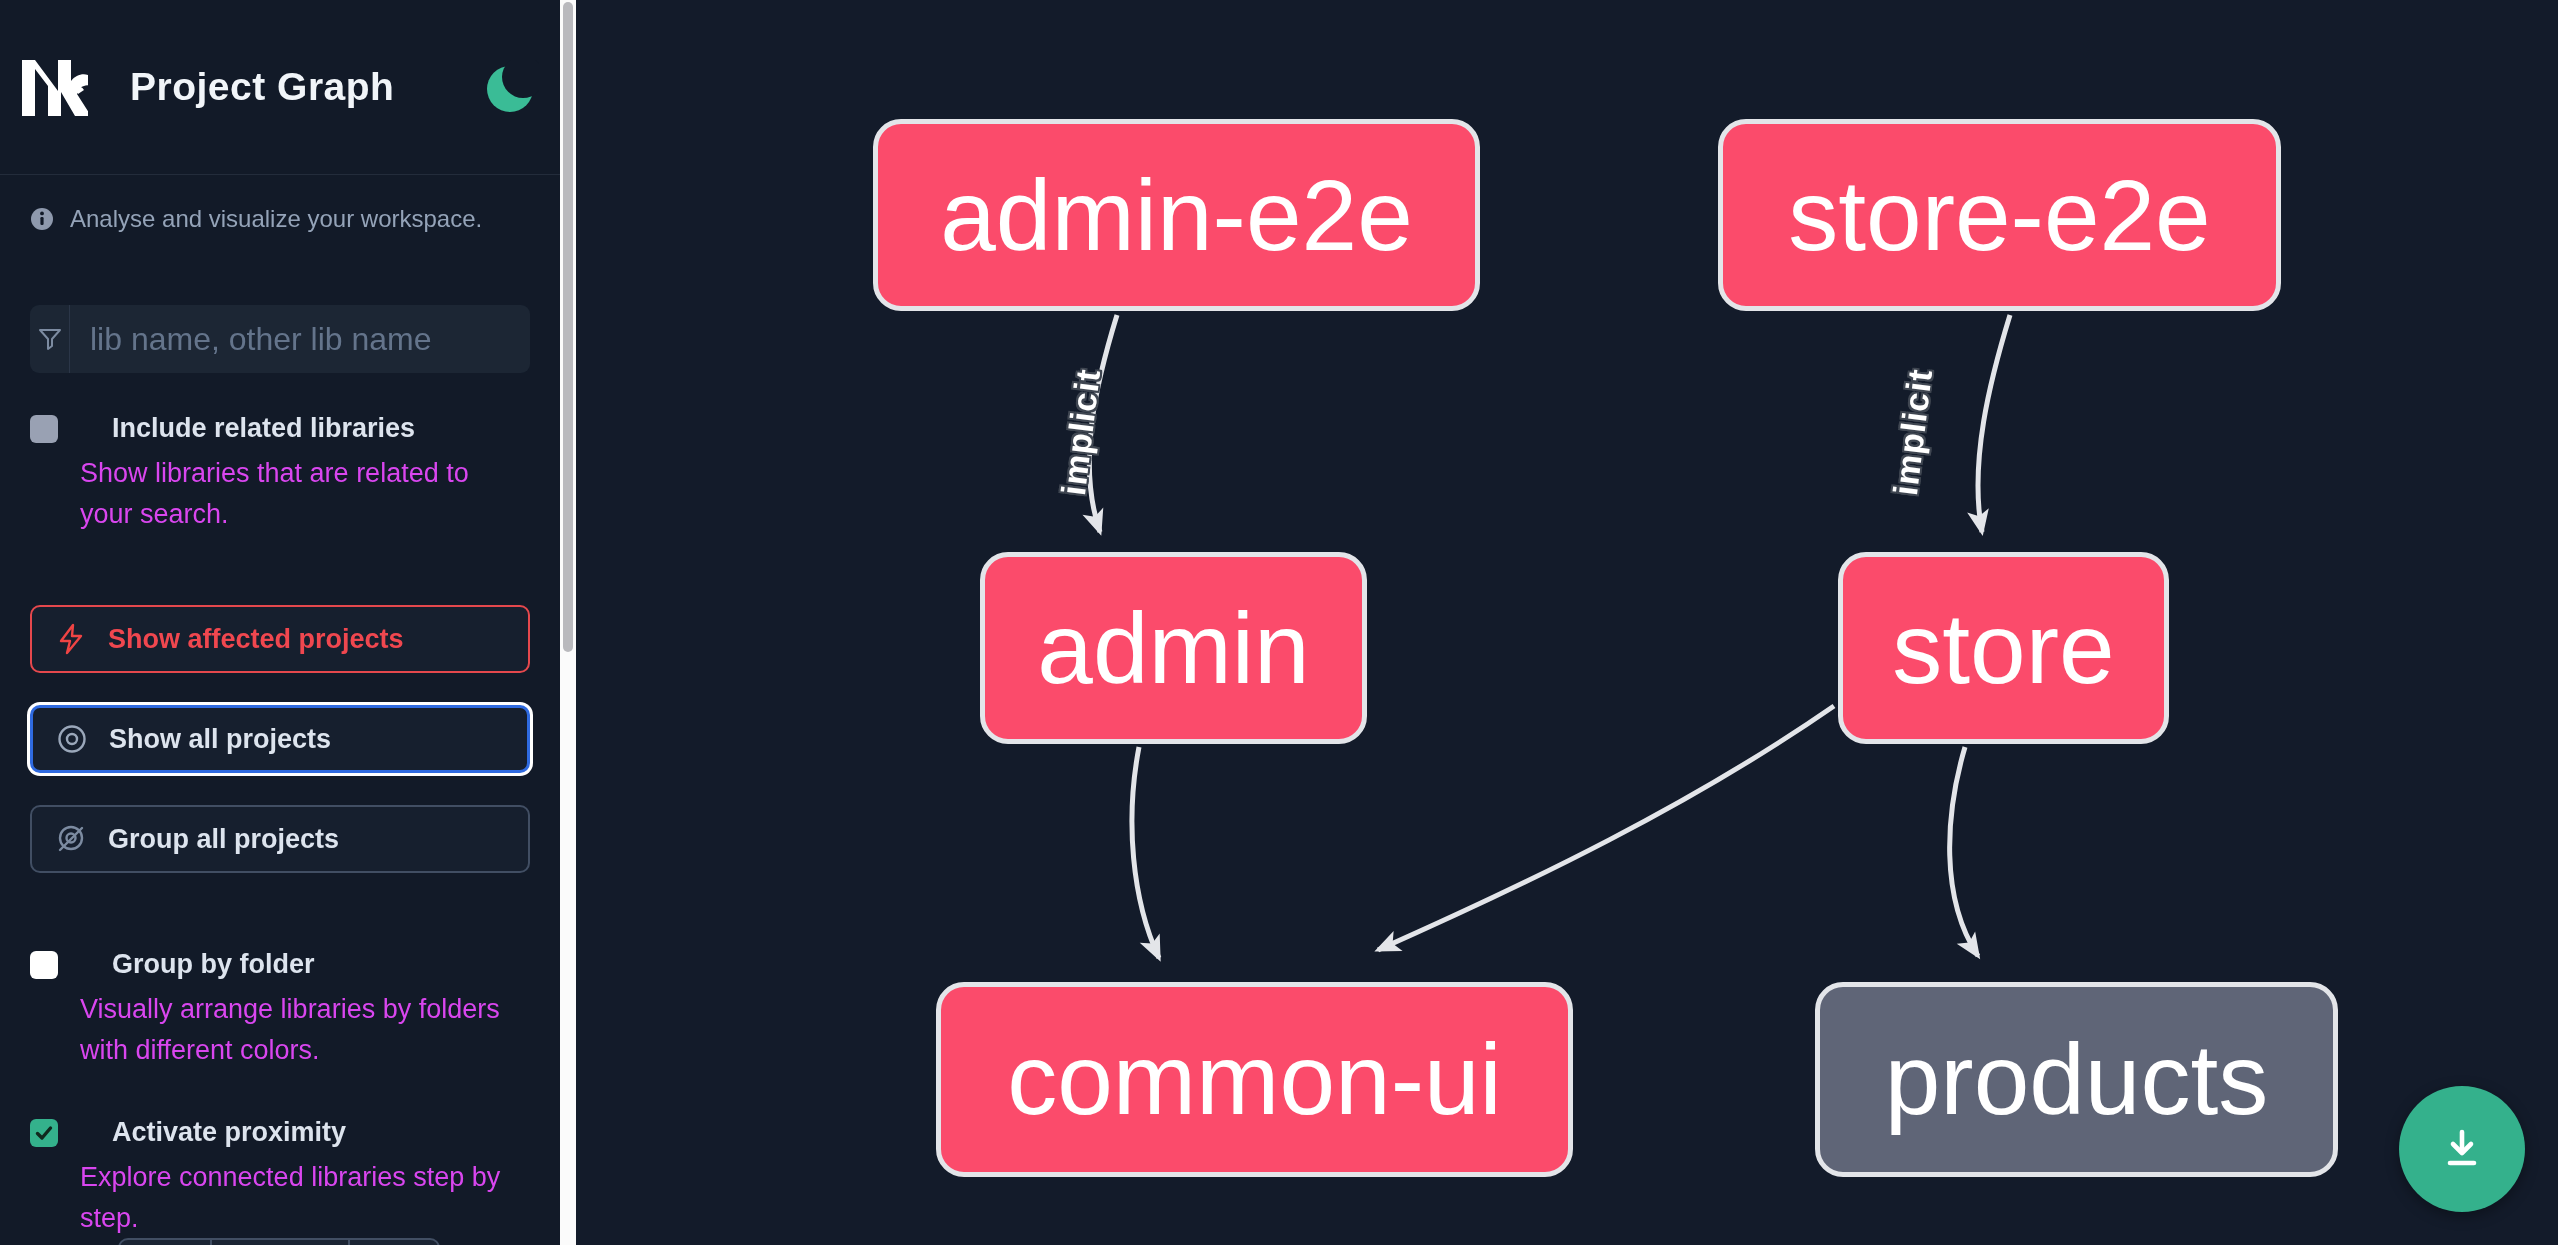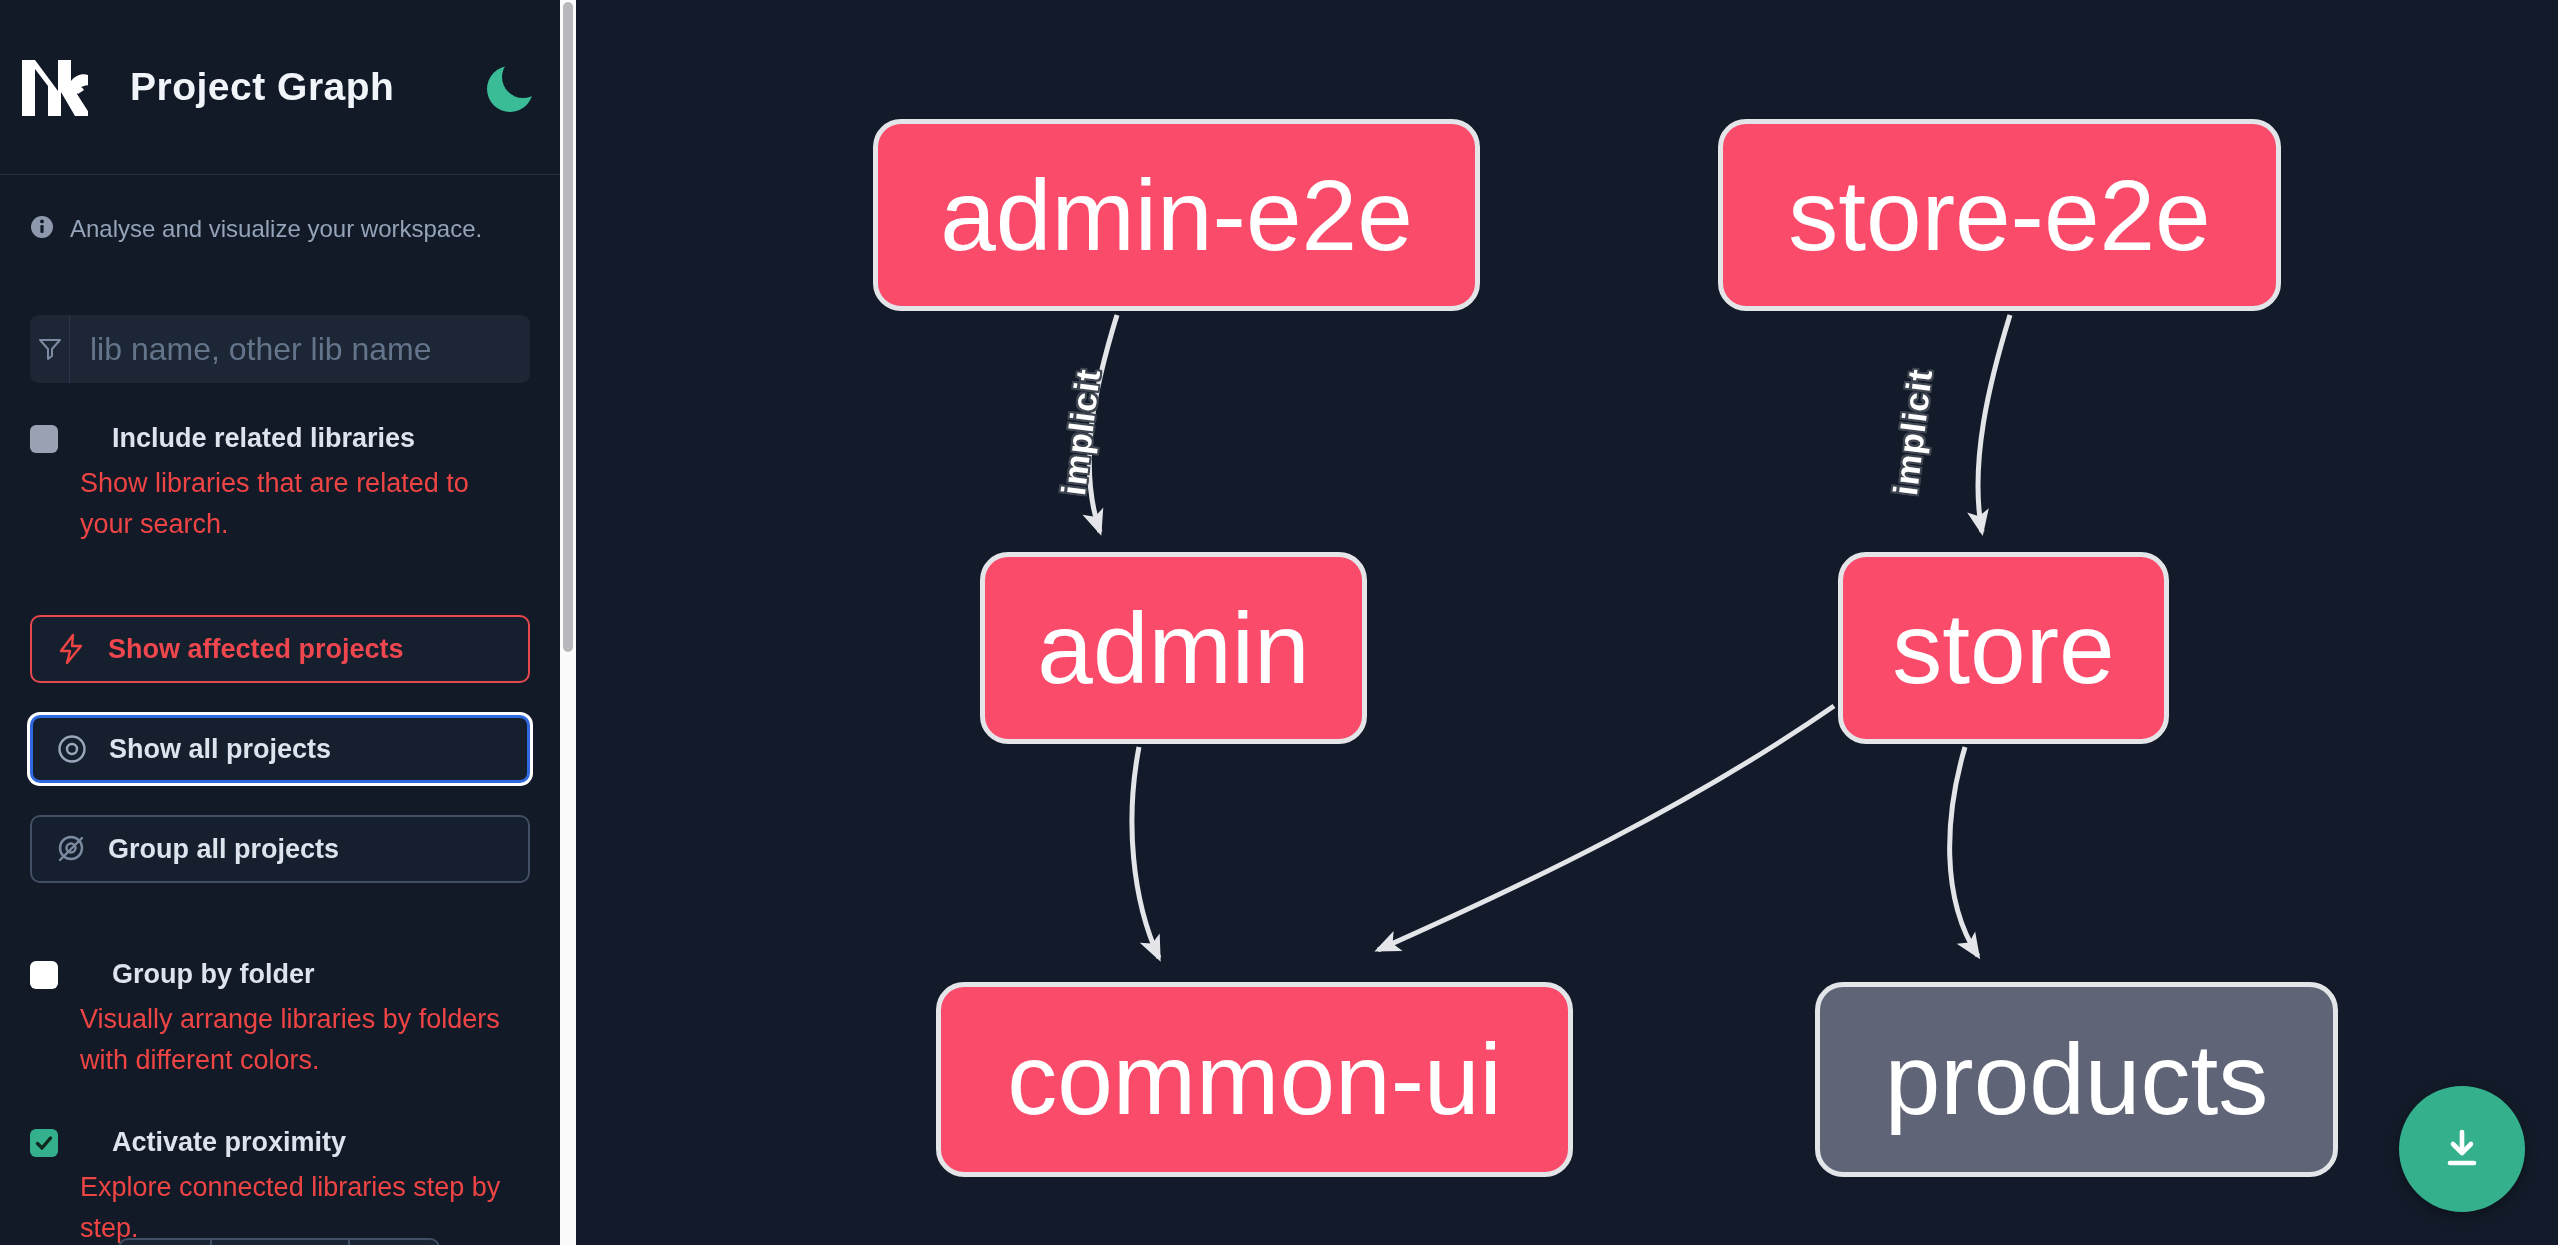--- a/index.html
+++ b/index.html
@@ -12,41 +12,41 @@
              position:relative; overflow:hidden; }
   .sb-header { height:175px; display:flex; align-items:center; padding:0 20px;
                border-bottom:1px solid #232c3b; }
   .nx-logo { width:68px; height:58px; display:inline-block; }
   .app-title { color:#f1f5f9; font-size:39px; font-weight:700; margin-left:42px;
                letter-spacing:0.5px; }
   .moon-btn { margin-left:auto; width:56px; height:56px; background:none; border:none;
               cursor:pointer; display:flex; align-items:center; justify-content:center; }
 
   .sb-body { padding:0 30px; }
-  .tagline-row { display:flex; align-items:flex-start; gap:16px; margin-top:40px; }
+  .tagline-row { display:flex; align-items:center; gap:16px; margin-top:30px; }
   .tagline-row .info-ic { flex:0 0 auto; display:inline-flex; }
   .tagline { color:#94a3b8; font-size:24px; }
 
   .search-box { margin-top:72px; height:68px; background:#1c2634; border-radius:9px;
                 display:flex; align-items:stretch; overflow:hidden; }
   .search-box .funnel-cell { width:58px; display:flex; align-items:center; justify-content:center;
                 border-right:1px solid #2b3648; }
   .search-box input { flex:1; background:transparent; border:none; outline:none;
                 color:#cbd5e1; font-size:32px; padding:0 20px;
                 font-family:"Liberation Sans","DejaVu Sans",sans-serif; }
   .search-box input::placeholder { color:#64748b; }
 
   .cb-row { display:grid; grid-template-columns:28px 1fr; column-gap:22px; }
   .cb-row .cb-box { width:28px; height:28px; border-radius:6px; margin-top:2px; cursor:pointer;
                     display:flex; align-items:center; justify-content:center; }
   .cb-box.gray  { background:#99a1b3; }
   .cb-box.white { background:#ffffff; }
   .cb-box.green { background:#34b18c; }
   .cb-label { color:#dde4ee; font-size:27px; font-weight:700; line-height:30px;margin-left:32px; }
-  .cb-desc  { grid-column:2; color:#ef4444; font-size:27px; line-height:41px;
+  .cb-desc  { grid-column:2; color:#d946ef; font-size:27px; line-height:41px;
               margin-top:10px; max-width:444px; }
   #cb-include { margin-top:40px; }
   #cb-group   { margin-top:76px; }
   #cb-prox    { margin-top:46px; }
 
   .btn-group { margin-top:70px; display:flex; flex-direction:column; gap:32px; }
   .sb-btn { height:68px; border-radius:10px; background:#161f2e; display:flex;
             align-items:center; gap:20px; padding:0 22px; font-size:27px; font-weight:700;
             color:#dde4ee; border:2px solid #414e63; cursor:pointer;
             font-family:"Liberation Sans","DejaVu Sans",sans-serif; text-align:left; }

